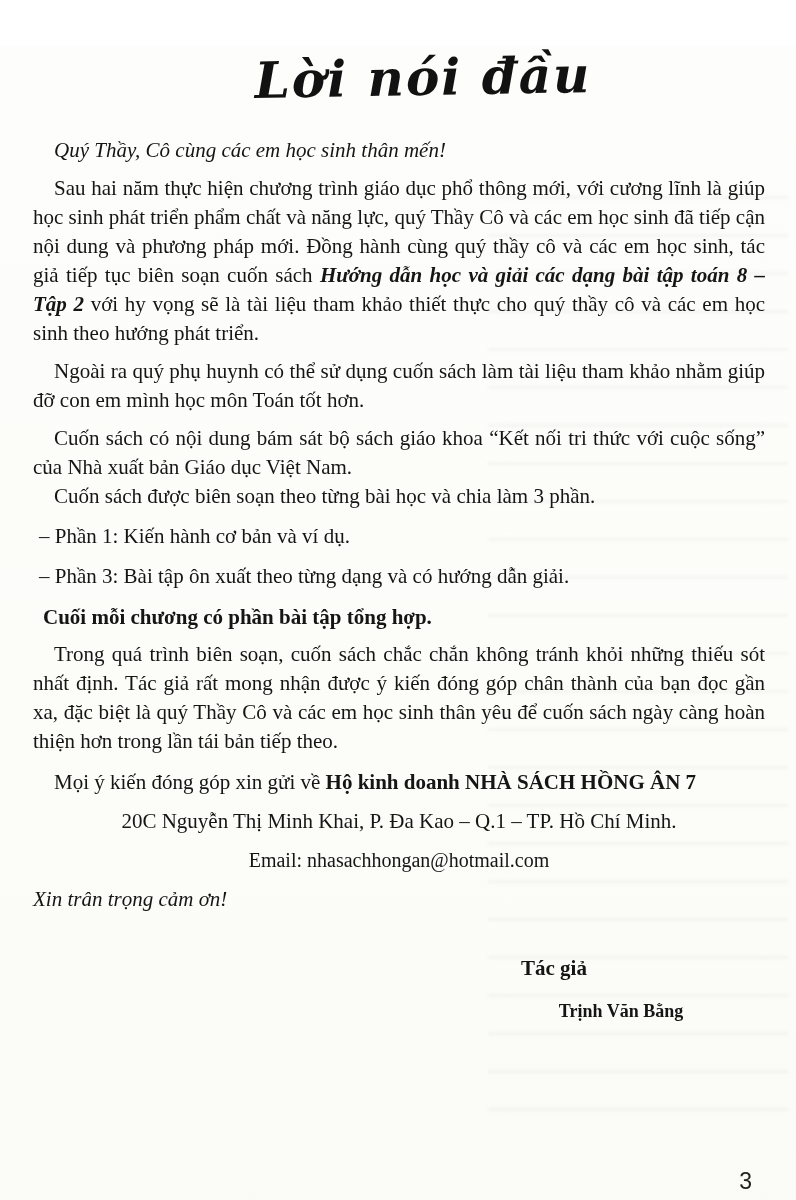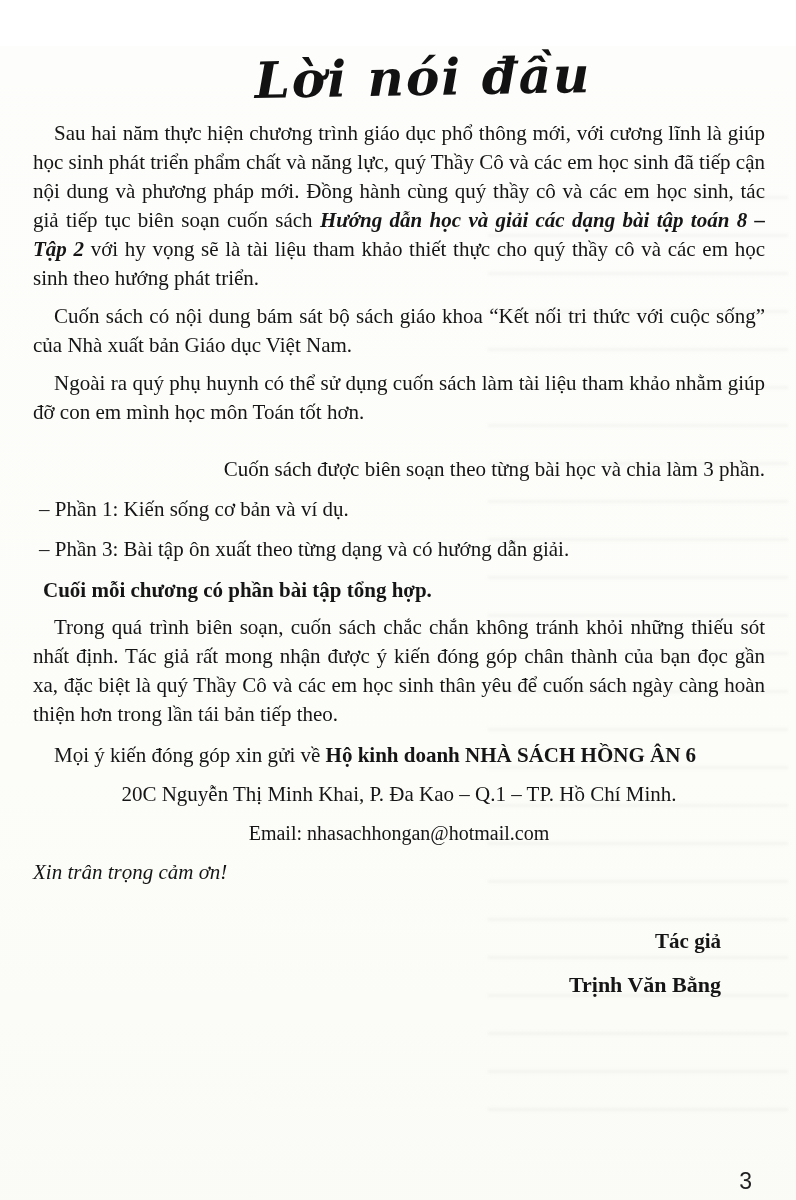--- a/index.html
+++ b/index.html
@@ -61,82 +61,83 @@
     line-height: 29px;
     text-align: justify;
   }
   .indent   { text-indent: 21px; }
   .b        { font-weight: bold; }
   .bi       { font-weight: bold; font-style: italic; }
   .greeting { margin-top: 26px; text-indent: 21px; font-style: italic; text-align: left; }
   .p-intro      { margin-top: 9px; }
   .p-textbook   { margin-top: 9px; }
   .p-parents    { margin-top: 9px; }
-  .p-structure  { margin-top: 28px; text-align: right; }
+  .p-structure  { margin-top: 0; text-align: left; }
   .list-item    { margin-top: 11px; padding-left: 6px; text-indent: 0; text-align: left; }
   .p-summary    { margin-top: 12px; text-indent: 10px; text-align: left; font-weight: bold; }
   .p-feedback   { margin-top: 8px; }
   .p-contact    { margin-top: 12px; text-align: left; }
   .p-address    { margin-top: 10px; text-align: center; text-indent: 0; }
   .p-email      { margin-top: 10px; text-align: center; text-indent: 0; font-size: 20px; }
   .p-closing    { margin-top: 10px; font-style: italic; text-align: left; }
   .signature {
     margin: 40px 44px 0 auto;
     width: 200px;
     text-align: center;
   }
   .signature .role {
     font-weight: bold;
     font-size: 21px;
-    text-align: right;
+    text-align: left;
   }
   .signature .name {
     margin-top: 14px;
     font-weight: bold;
-    font-size: 22px;
-    text-align: right;
+    font-size: 18px;
+    text-align: center;
   }
   .page-number {
     position: absolute;
     top: 1122px;
     right: 44px;
     font-family: "Liberation Sans", sans-serif;
     font-size: 23px;
     color: #222;
   }
 </style>
 </head>
 <body>
 
 <div class="page">
   <div class="bleed"></div>
 
   <div class="content">
 
     <h1 class="title">Lời nói đầu</h1>
 
+    <p class="greeting">Quý Thầy, Cô cùng các em học sinh thân mến!</p>
 
     <p class="indent p-intro"><span>Sau hai năm thực hiện chương trình giáo dục phổ thông mới, với cương lĩnh là giúp học sinh phát triển phẩm chất và năng lực, quý Thầy Cô và các em học sinh đã tiếp cận nội dung và phương pháp mới. Đồng hành cùng quý thầy cô và các em học sinh, tác giả tiếp tục biên soạn cuốn sách </span><span class="bi">Hướng dẫn học và giải các dạng bài tập toán 8 – Tập 2</span><span> với hy vọng sẽ là tài liệu tham khảo thiết thực cho quý thầy cô và các em học sinh theo hướng phát triển.</span></p>
 
+    <p class="indent p-parents">Ngoài ra quý phụ huynh có thể sử dụng cuốn sách làm tài liệu tham khảo nhằm giúp đỡ con em mình học môn Toán tốt hơn.</p>
+
     <p class="indent p-textbook">Cuốn sách có nội dung bám sát bộ sách giáo khoa “Kết nối tri thức với cuộc sống” của Nhà xuất bản Giáo dục Việt Nam.</p>
-
-    <p class="indent p-parents">Ngoài ra quý phụ huynh có thể sử dụng cuốn sách làm tài liệu tham khảo nhằm giúp đỡ con em mình học môn Toán tốt hơn.</p>
 
     <p class="indent p-structure">Cuốn sách được biên soạn theo từng bài học và chia làm 3 phần.</p>
 
     <div>
-      <p class="list-item">– Phần 1: Kiến sống cơ bản và ví dụ.</p>
+      <p class="list-item">– Phần 1: Kiến hành cơ bản và ví dụ.</p>
       <p class="list-item">– Phần 3: Bài tập ôn xuất theo từng dạng và có hướng dẫn giải.</p>
     </div>
 
     <p class="p-summary">Cuối mỗi chương có phần bài tập tổng hợp.</p>
 
     <p class="indent p-feedback">Trong quá trình biên soạn, cuốn sách chắc chắn không tránh khỏi những thiếu sót nhất định. Tác giả rất mong nhận được ý kiến đóng góp chân thành của bạn đọc gần xa, đặc biệt là quý Thầy Cô và các em học sinh thân yêu để cuốn sách ngày càng hoàn thiện hơn trong lần tái bản tiếp theo.</p>
 
-    <p class="indent p-contact"><span>Mọi ý kiến đóng góp xin gửi về </span><span class="b">Hộ kinh doanh NHÀ SÁCH HỒNG ÂN 6</span></p>
+    <p class="indent p-contact"><span>Mọi ý kiến đóng góp xin gửi về </span><span class="b">Hộ kinh doanh NHÀ SÁCH HỒNG ÂN 7</span></p>
 
     <p class="p-address">20C Nguyễn Thị Minh Khai, P. Đa Kao – Q.1 – TP. Hồ Chí Minh.</p>
 
     <p class="p-email">Email: nhasachhongan@hotmail.com</p>
 
     <p class="p-closing">Xin trân trọng cảm ơn!</p>
 
     <div class="signature">
       <p class="role">Tác giả</p>
       <p class="name">Trịnh Văn Bằng</p>

